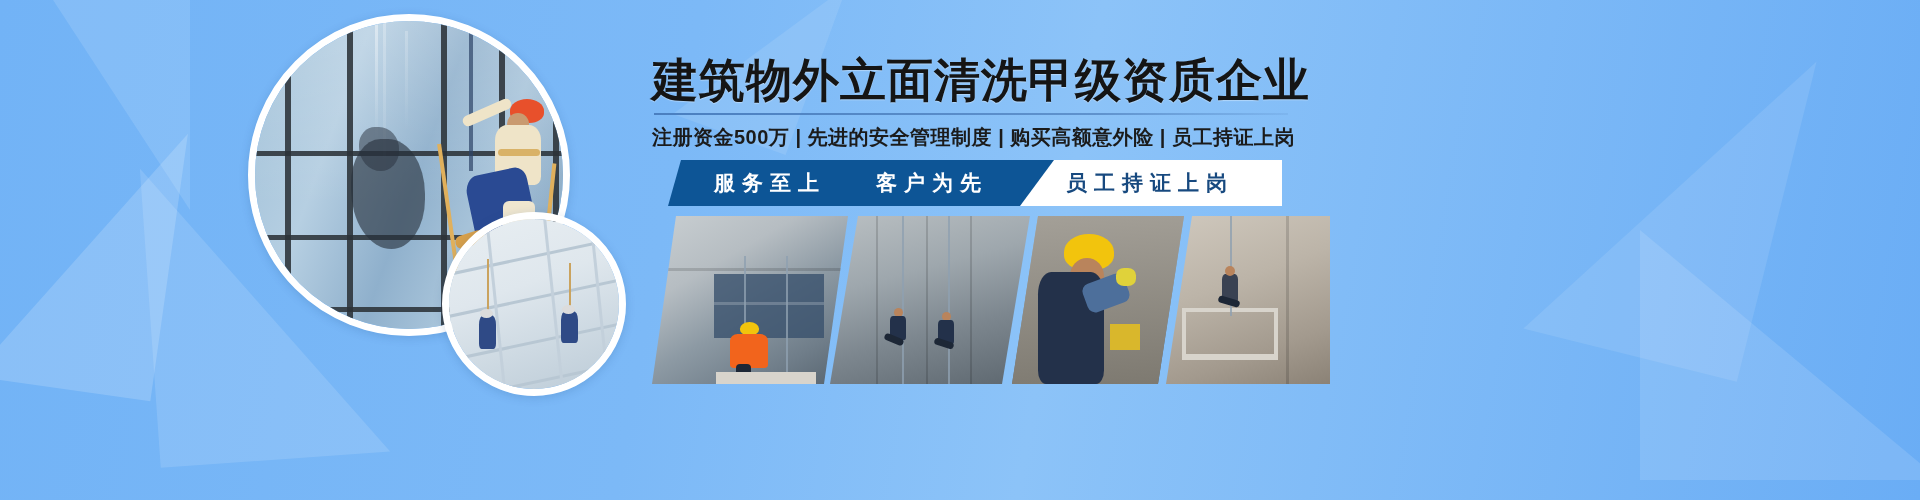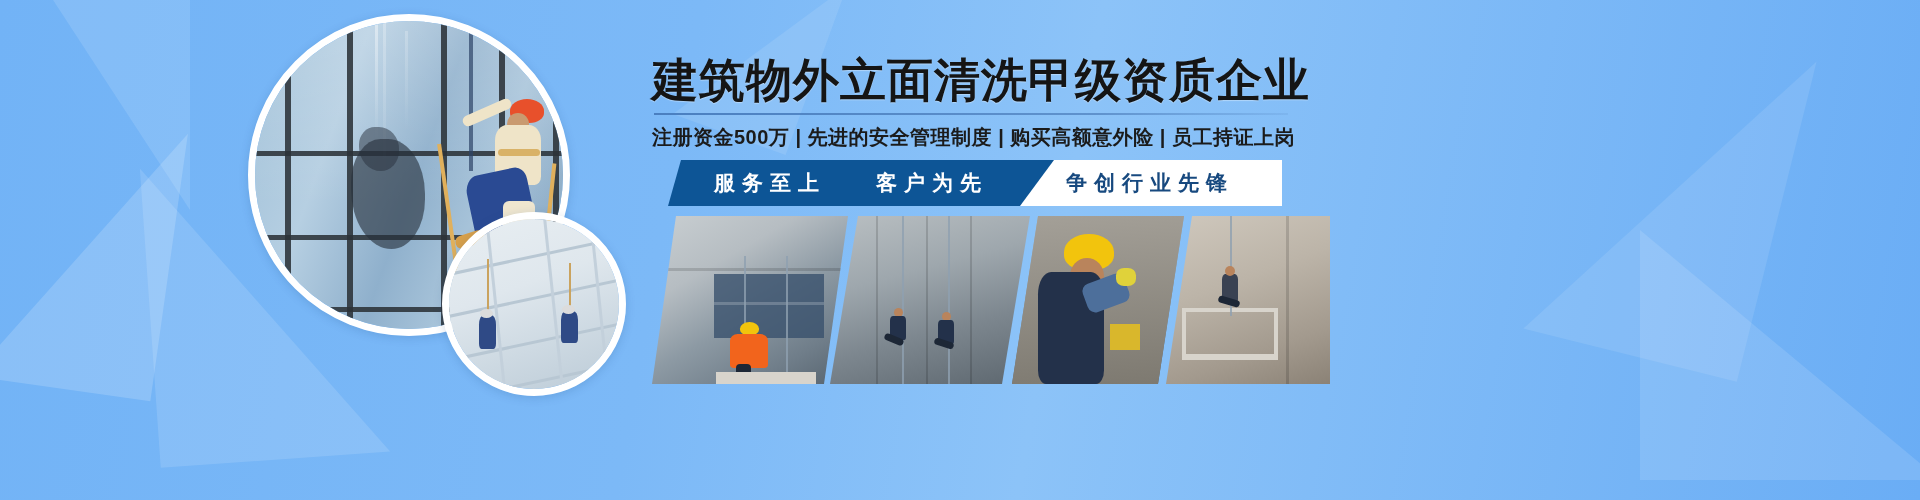--- a/index.html
+++ b/index.html
@@ -223,21 +223,21 @@
   <div class="right-block">
     <div class="headline">建筑物外立面清洗甲级资质企业</div>
     <div class="rule"></div>
     <div class="subline">注册资金500万 | 先进的安全管理制度 | 购买高额意外险 | 员工持证上岗</div>
 
     <div class="ribbon">
       <div class="ribbon-dark"></div>
       <div class="ribbon-light"></div>
       <div class="slogan s1">服务至上</div>
       <div class="slogan s2">客户为先</div>
-      <div class="slogan s3">争创行业先锋</div>
+      <div class="slogan s3">员工持证上岗</div>
     </div>
   </div>
 
   <div class="strip">
 
     <div class="panel p1">
       <div class="panel-inner ph1">
         <div class="wall-line" style="left:0;top:52px;width:100%;height:3px;"></div>
         <div class="win" style="left:62px;top:58px;width:110px;height:64px;"></div>
         <div class="wall-line" style="left:62px;top:86px;width:110px;height:3px;background:rgba(255,255,255,.2)"></div>

